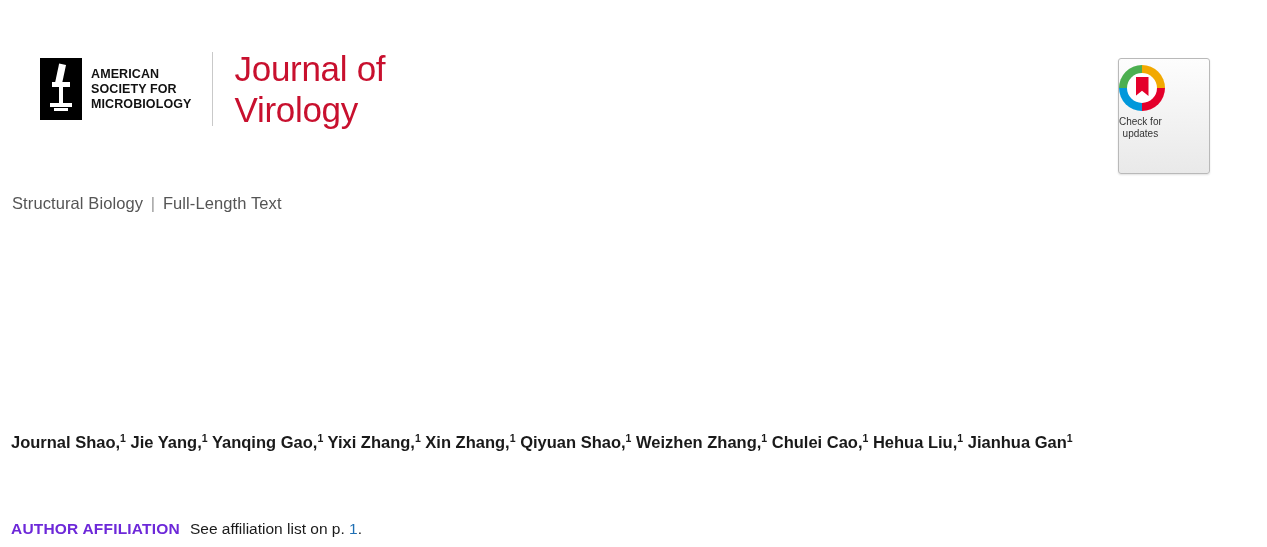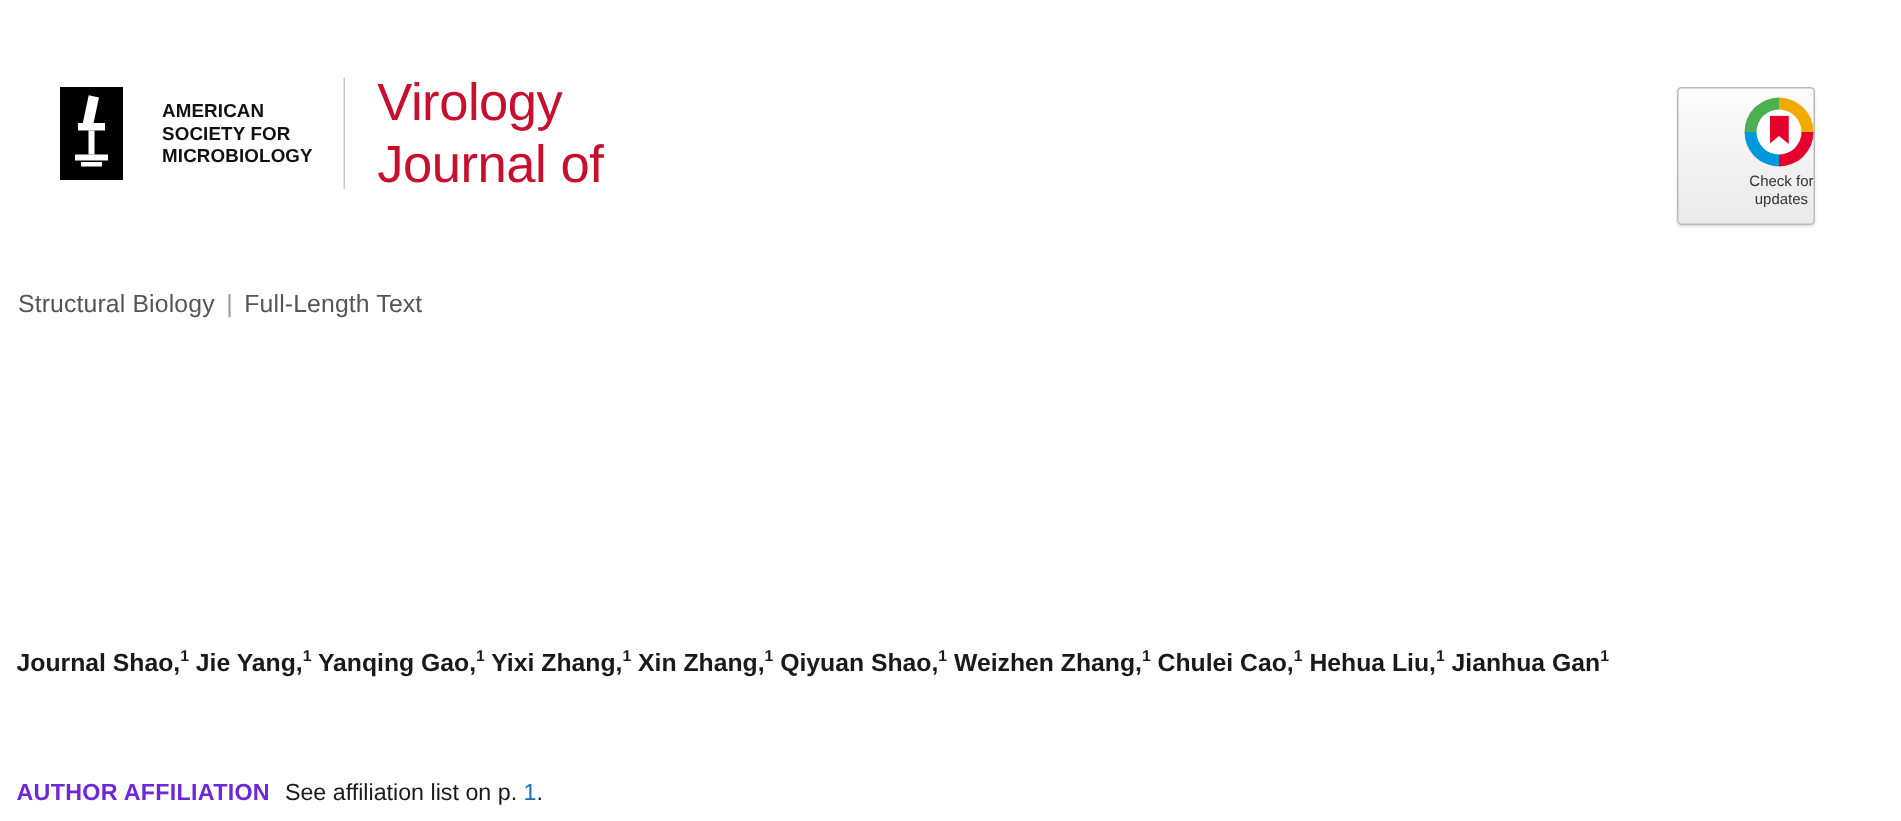--- a/index.html
+++ b/index.html
@@ -27,21 +27,21 @@
   .masthead {
     position: absolute;
     left: 12px;
     top: 48px;
     display: flex;
     align-items: center;
   }
   .asm-logo {
     display: flex;
     align-items: center;
-    gap: 26px;
+    gap: 9px;
     padding-left: 28px;
   }
   .asm-mark {
     width: 42px;
     height: 62px;
     background: #000000;
     position: relative;
     flex: none;
   }
   .asm-mark .scope-body {
@@ -77,28 +77,28 @@
     line-height: 41px;
     letter-spacing: -0.3px;
   }
 
   
   .crossmark {
     position: absolute;
     right: 57px;
     top: 58px;
     width: 92px;
-    height: 92px;
+    height: 116px;
     border: 1px solid #b9b9b9;
     border-radius: 3px;
     background: linear-gradient(#fdfdfd, #e9e9e9);
     box-shadow: 0 1px 2px rgba(0,0,0,0.12);
     display: flex;
     flex-direction: column;
-    align-items: flex-end;
+    align-items: flex-start;
     justify-content: flex-start;
     padding-top: 6px;
     box-sizing: border-box;
   }
   .crossmark .cm-icon {
     width: 46px;
     height: 46px;
     border-radius: 50%;
     position: relative;
     background:
@@ -225,22 +225,22 @@
       <div class="asm-words">
         <div>AMERICAN</div>
         <div>SOCIETY FOR</div>
         <div>MICROBIOLOGY</div>
       </div>
     </div>
 
     <div class="divider-bar"></div>
 
     <div class="journal-title">
+      <div>Journal of</div>
       <div>Virology</div>
-      <div>Journal of</div>
     </div>
   </div>
 
   <div class="crossmark">
     <div class="cm-icon">
       <span class="cm-flag"></span>
     </div>
     <div class="cm-text">
       <div>Check for</div>
       <div>updates</div>

